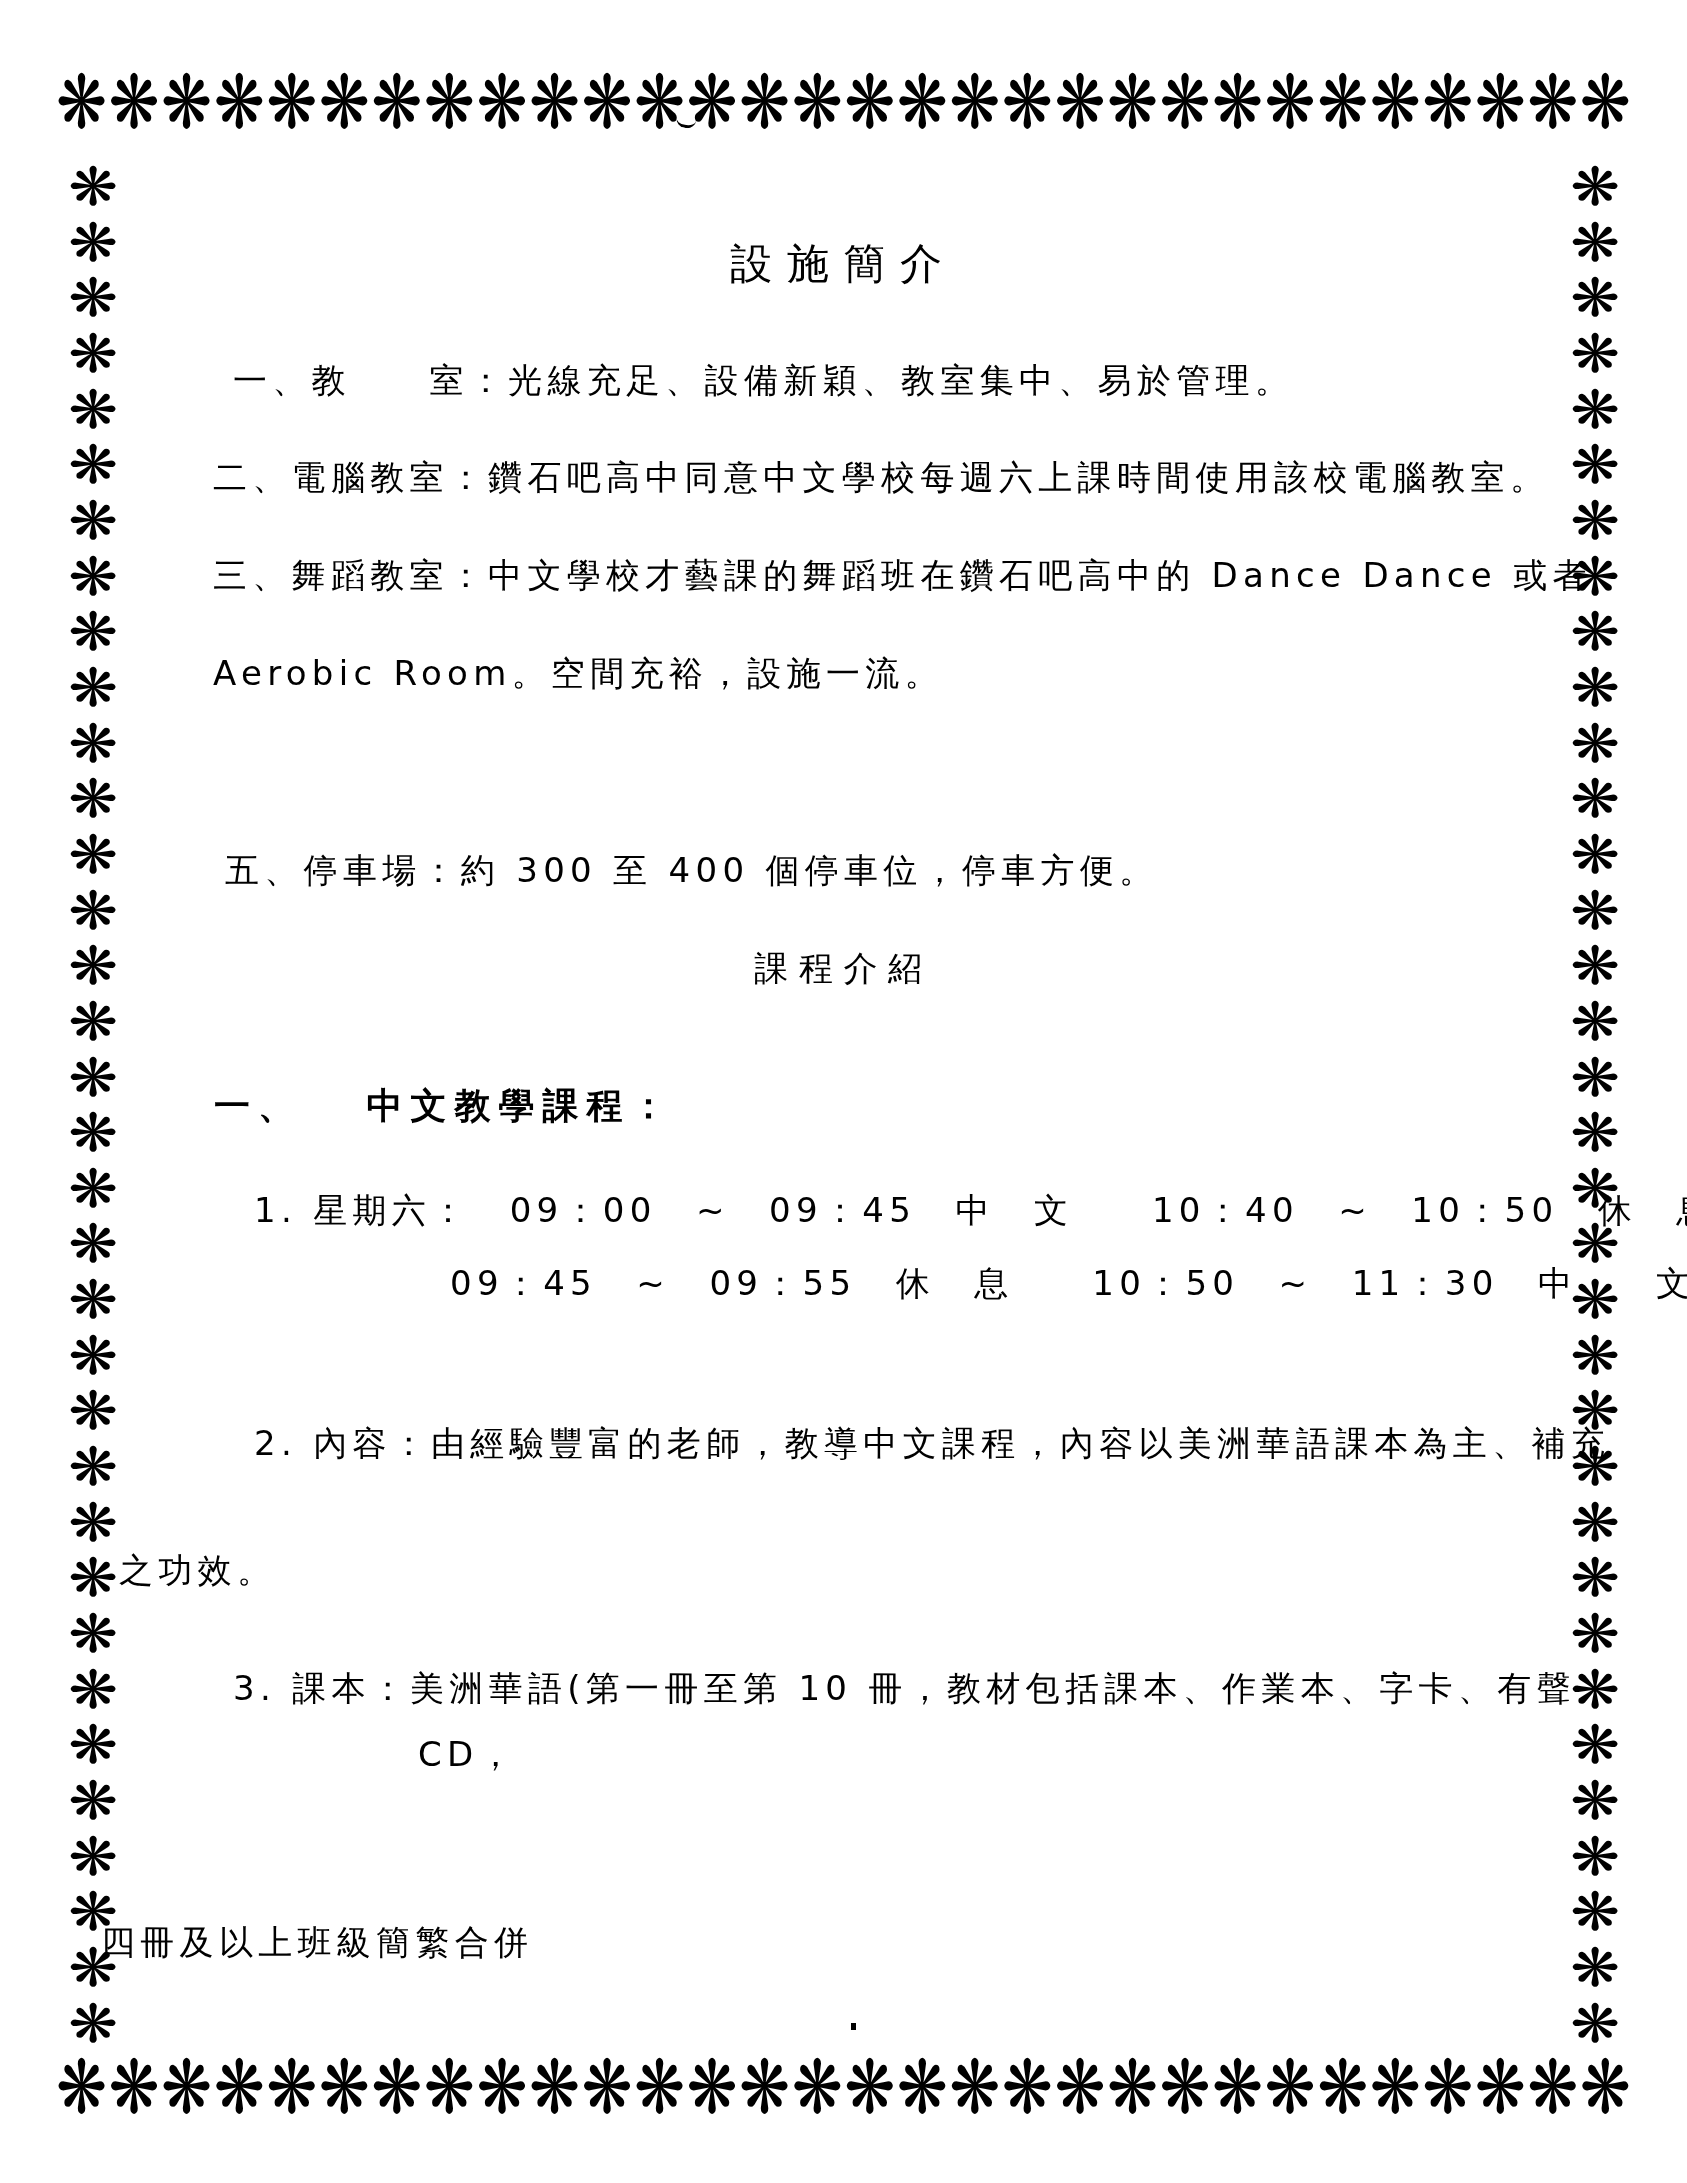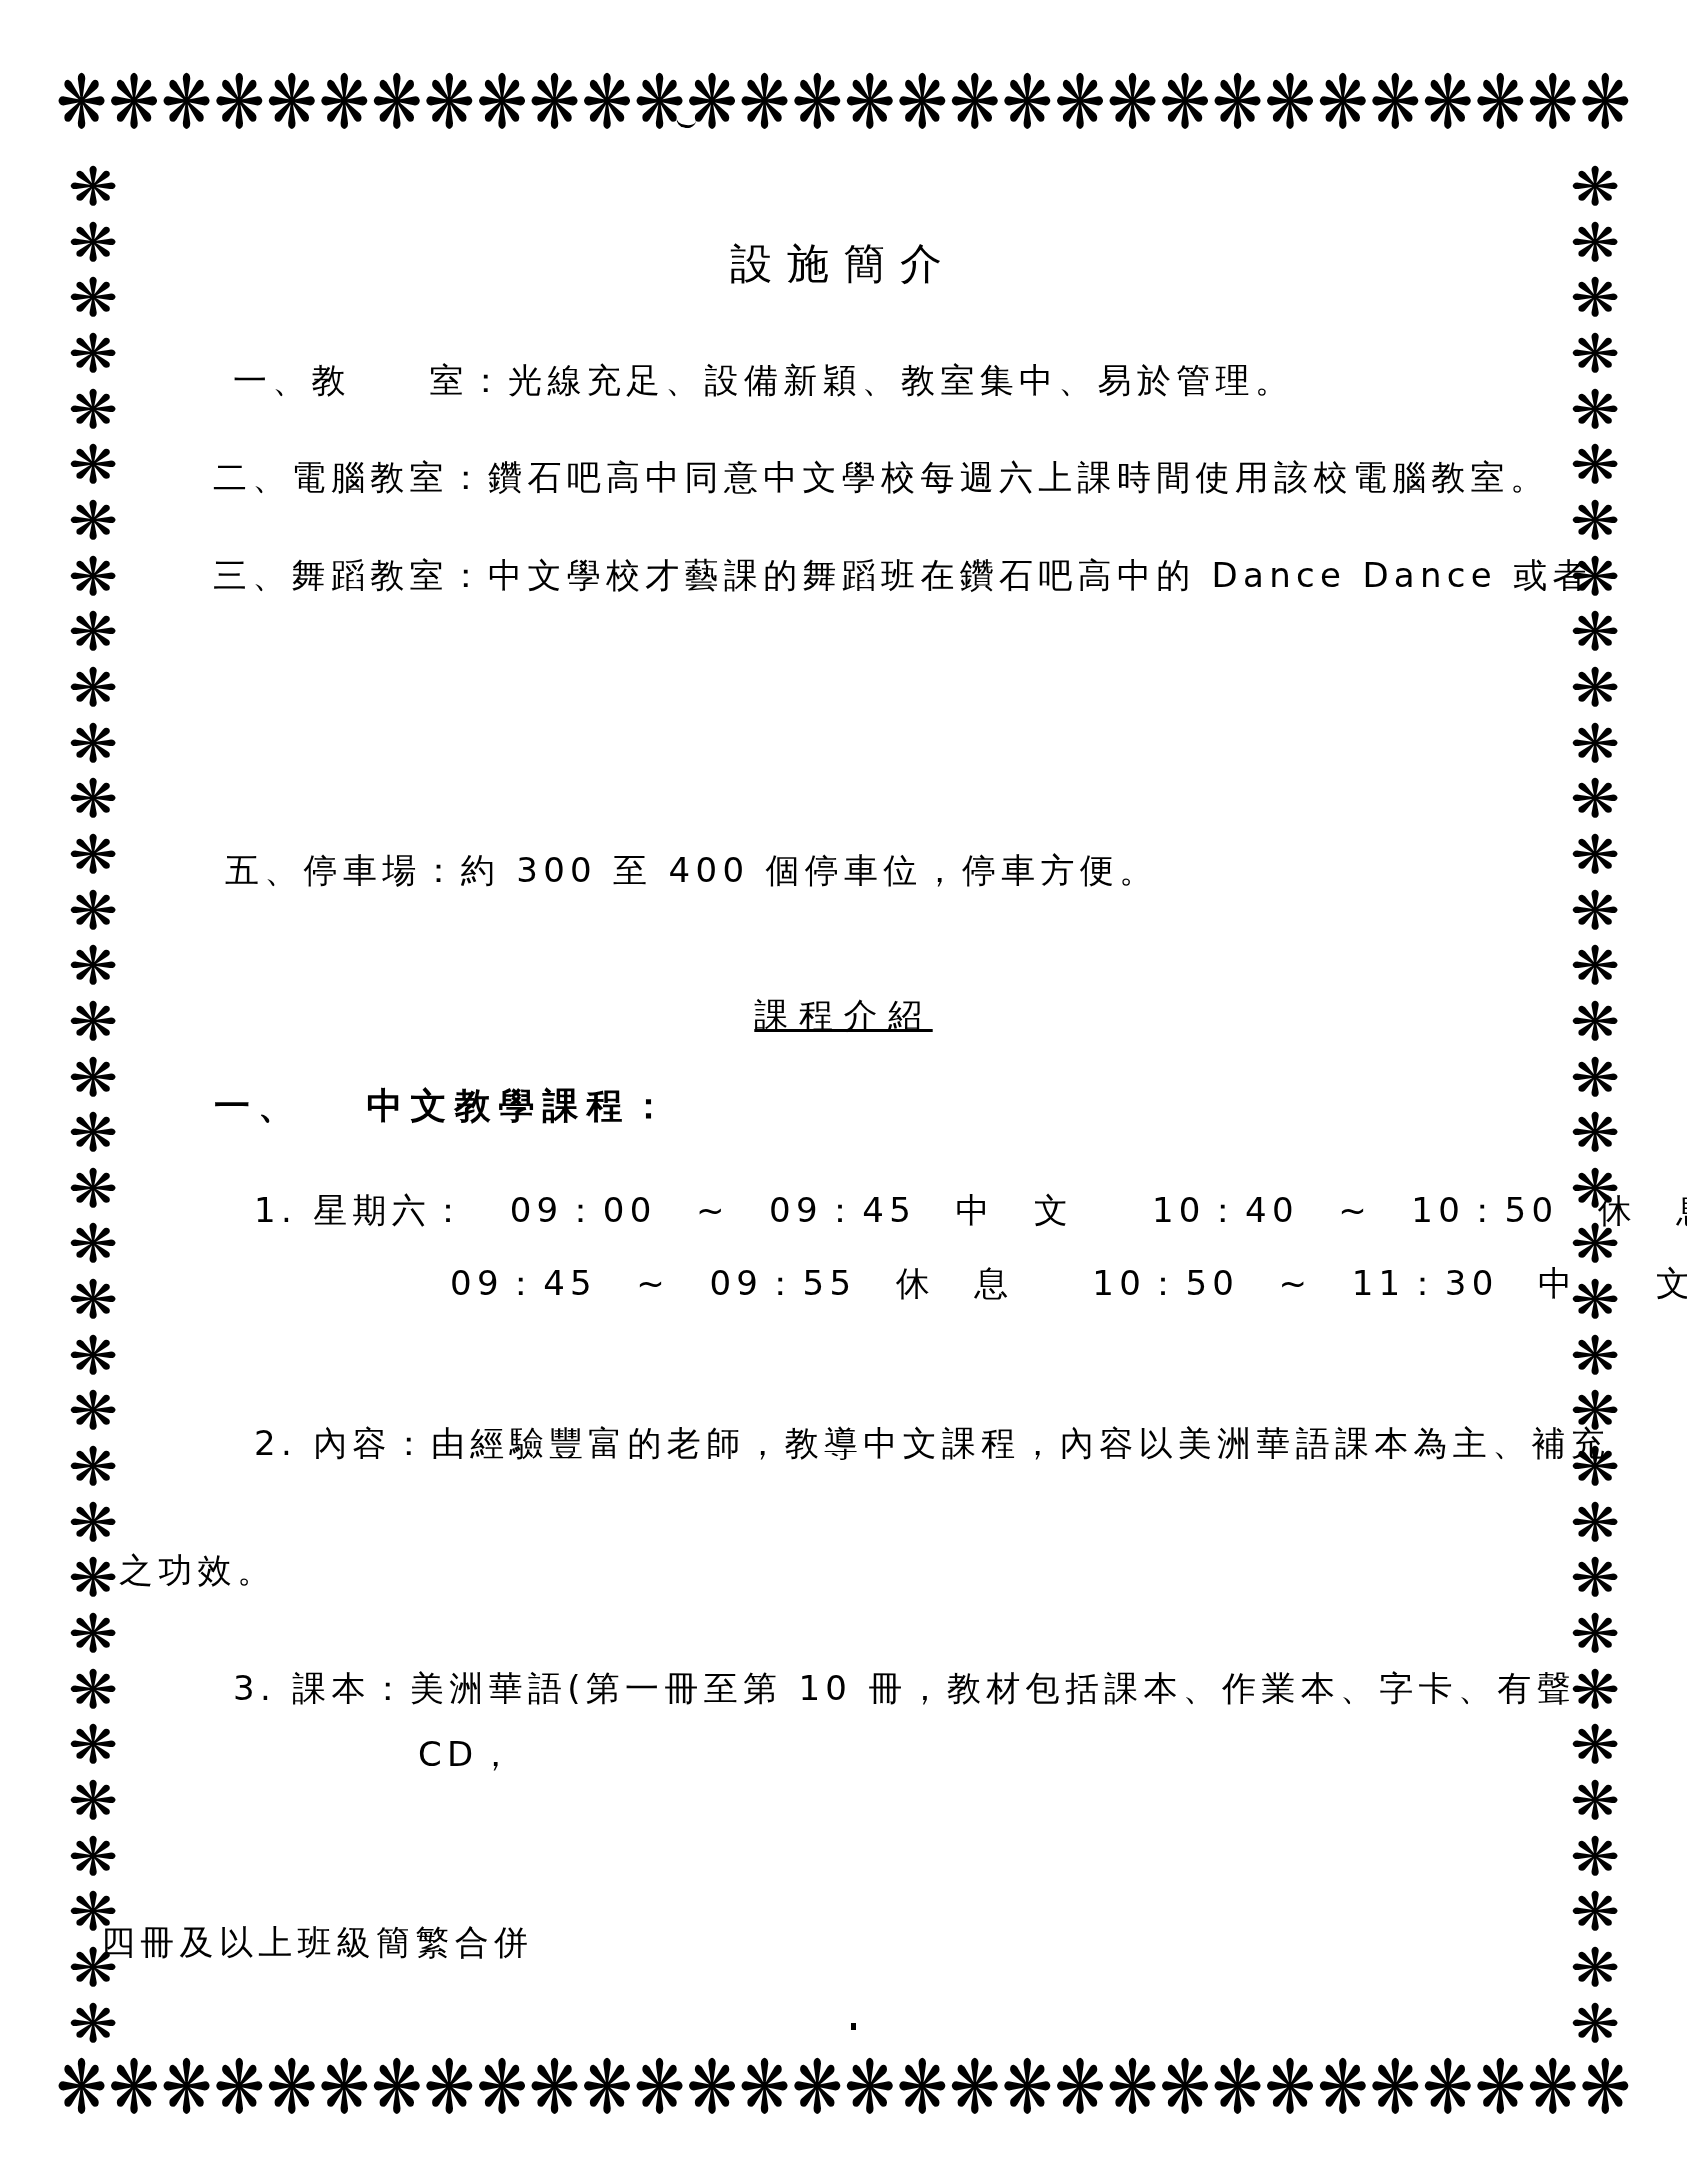--- a/index.html
+++ b/index.html
@@ -195,23 +195,24 @@
     </div>
 
   <div class="stray-top"></div>
   <div class="stray-bottom"></div>
 
   <div class="t doc-title" style="top:240px;">設施簡介</div>
 
   <div class="t" style="left:233px;top:361px;">一、教　　室：光線充足、設備新穎、教室集中、易於管理。</div>
   <div class="t" style="left:213px;top:458px;">二、電腦教室：鑽石吧高中同意中文學校每週六上課時間使用該校電腦教室。</div>
   <div class="t" style="left:213px;top:556px;">三、舞蹈教室：中文學校才藝課的舞蹈班在鑽石吧高中的 Dance Dance 或者</div>
+  <div class="t" style="left:213px;top:654px;">Aerobic Room。空間充裕，設施一流。</div>
   <div class="t" style="left:225px;top:851px;">五、停車場：約 300 至 400 個停車位，停車方便。</div>
 
-  <div class="t section-title" style="top:996px;text-decoration:underline;">課程介紹</div>
+  <div class="t section-title" style="top:949px;">課程介紹</div>
   <div class="t bold" style="left:214px;top:1085px;">一、　 中文教學課程：</div>
 
   <div class="t" style="left:254px;top:1191px;">1. 星期六：　09：00　~　09：45　中　文　　10：40　~　10：50　休　息</div>
   <div class="t" style="left:450px;top:1264px;">09：45　~　09：55　休　息　　10：50　~　11：30　中　　文</div>
 
   <div class="t" style="left:254px;top:1424px;">2. 內容：由經驗豐富的老師，教導中文課程，內容以美洲華語課本為主、補充</div>
   <div class="t" style="left:119px;top:1551px;">之功效。</div>
 
   <div class="t" style="left:233px;top:1669px;">3. 課本：美洲華語(第一冊至第 10 冊，教材包括課本、作業本、字卡、有聲</div>
   <div class="t" style="left:418px;top:1735px;">CD，</div>

